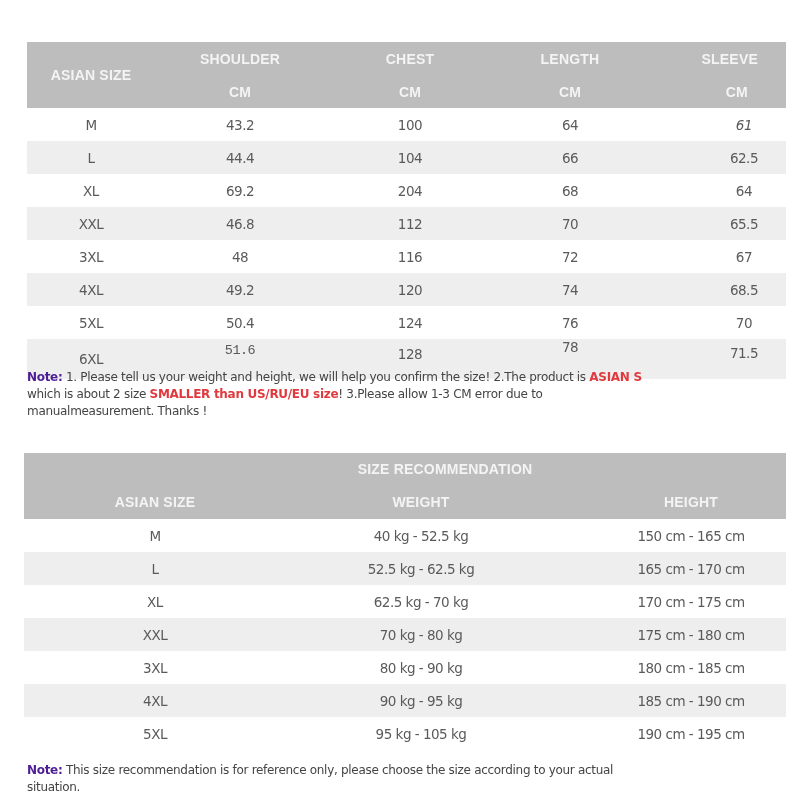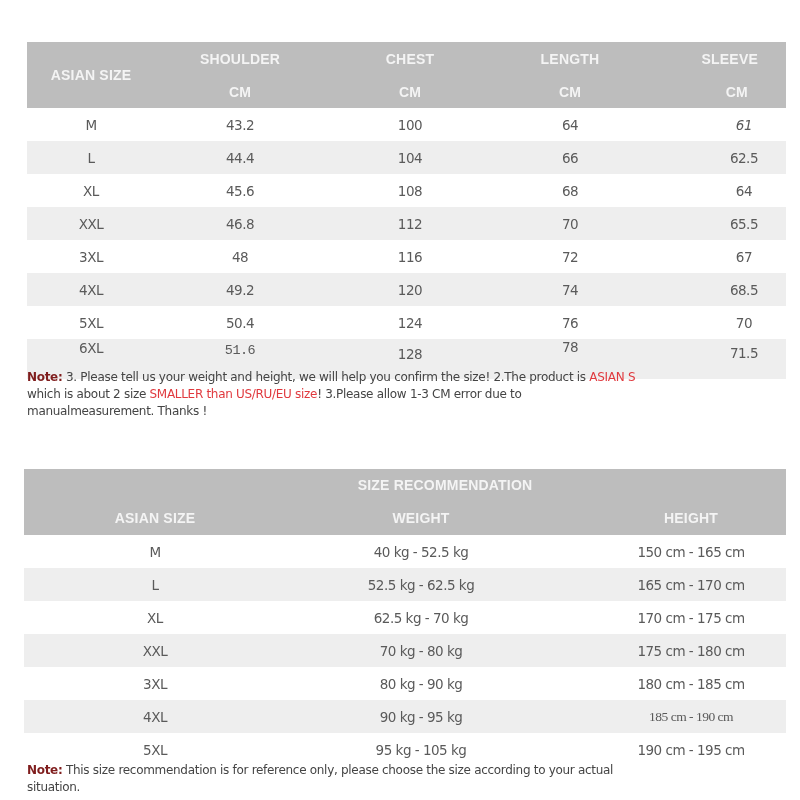--- a/index.html
+++ b/index.html
@@ -50,45 +50,45 @@
     #size-table col.c1 { width: 170px; }
     #size-table col.c2 { width: 170px; }
     #size-table col.c3 { width: 150px; }
     #size-table col.c4 { width: 141px; }
     #size-table .head tr.h1 th { height: 33px; }
     #size-table .head tr.h2 th { height: 33px; }
     #size-table .row td { height: 33px; }
     #size-table .c-last { text-align: right; padding-right: 28px; margin-top: 36px; }
 
     
-    #rec-table { left: 24px; top: 453px; width: 762px; margin-top: 16px; }
+    #rec-table { left: 24px; top: 453px; width: 762px; }
     #rec-table col.c0 { width: 262px; }
     #rec-table col.c1 { width: 270px; }
     #rec-table col.c2 { width: 230px; }
     #rec-table .head tr.h1 th { height: 32px; }
     #rec-table .head tr.h2 th { height: 34px; }
     #rec-table .row td { height: 33px; }
 
     .note {
       position: absolute;
       left: 27px;
       width: 780px;
       font-family: "DejaVu Sans", sans-serif;
       font-size: 12px;
       line-height: 17px;
       color: #444444;
       letter-spacing: -0.3px;
       white-space: nowrap;
     }
     .note .red {
       color: #e0393e;
-      font-weight: normal;
+      font-weight: bold;
     }
     .note .label {
-      color: #7f1d1d;
+      color: #4c1d95;
       font-weight: bold;
     }
     #note-1 { top: 369px; }
     #note-2 { top: 762px; }
   </style>
 </head>
 <body>
 
 <table class="table" id="size-table">
   <colgroup>
@@ -123,22 +123,22 @@
     </tr>
     <tr class="row even">
       <td>L</td>
       <td>44.4</td>
       <td>104</td>
       <td>66</td>
       <td class="c-last">62.5</td>
     </tr>
     <tr class="row odd">
       <td>XL</td>
-      <td>45.6</td>
-      <td>108</td>
+      <td>69.2</td>
+      <td>204</td>
       <td>68</td>
       <td class="c-last" style="padding-right:34px;">64</td>
     </tr>
     <tr class="row even">
       <td>XXL</td>
       <td>46.8</td>
       <td>112</td>
       <td>70</td>
       <td class="c-last">65.5</td>
     </tr>
@@ -157,31 +157,31 @@
       <td class="c-last">68.5</td>
     </tr>
     <tr class="row odd">
       <td>5XL</td>
       <td>50.4</td>
       <td>124</td>
       <td>76</td>
       <td class="c-last" style="padding-right:34px;">70</td>
     </tr>
     <tr class="row even">
-      <td style="height:22px;vertical-align:top;padding-top:1px;">6XL</td>
+      <td style="height:22px;vertical-align:top;padding-top:12px;">6XL</td>
       <td style="vertical-align:top;padding-top:4px;font-family:Liberation Mono, monospace;">51.6</td>
       <td style="vertical-align:top;padding-top:7px;">128</td>
       <td style="vertical-align:top;padding-top:0;">78</td>
       <td class="c-last" style="vertical-align:top;padding-top:6px;">71.5</td>
     </tr>
   </tbody>
 </table>
 
 <div class="note" id="note-1">
-  <div><span class="label">Note:</span><span> 3. Please tell us your weight and height, we will help you confirm the size!  2.The product is </span><span class="red">ASIAN S</span></div>
+  <div><span class="label">Note:</span><span> 1. Please tell us your weight and height, we will help you confirm the size!  2.The product is </span><span class="red">ASIAN S</span></div>
   <div><span>which is about 2 size </span><span class="red">SMALLER than US/RU/EU size</span><span>!  3.Please allow 1-3 CM error due to</span></div>
   <div>manualmeasurement.  Thanks !</div>
 </div>
 
 <table class="table" id="rec-table">
   <colgroup>
     <col class="c0">
       <col class="c1">
       <col class="c2">
   </colgroup>
@@ -217,21 +217,21 @@
       <td style="padding-left:40px;">175 cm - 180 cm</td>
     </tr>
     <tr class="row odd">
       <td>3XL</td>
       <td>80 kg - 90 kg</td>
       <td style="padding-left:40px;text-align:center;">180 cm - 185 cm</td>
     </tr>
     <tr class="row even">
       <td>4XL</td>
       <td>90 kg - 95 kg</td>
-      <td style="padding-left:40px;font-family:Liberation Serif, serif;">185 cm - 190 cm</td>
+      <td style="padding-left:40px;">185 cm - 190 cm</td>
     </tr>
     <tr class="row odd">
       <td>5XL</td>
       <td>95 kg - 105 kg</td>
       <td style="padding-left:40px;">190 cm - 195 cm</td>
     </tr>
   </tbody>
 </table>
 
 <div class="note" id="note-2">

